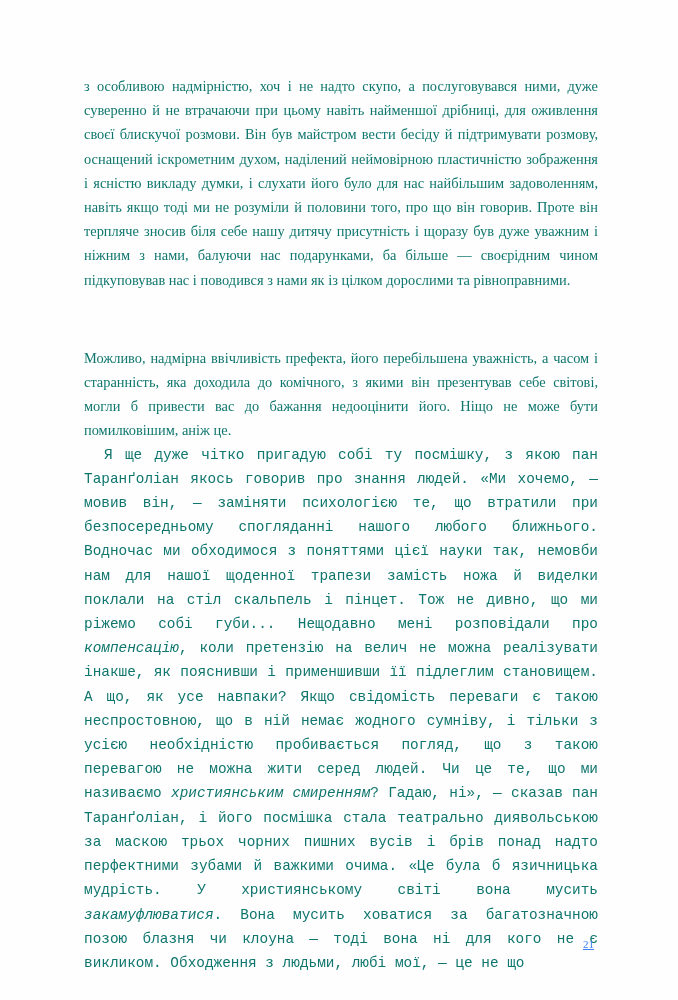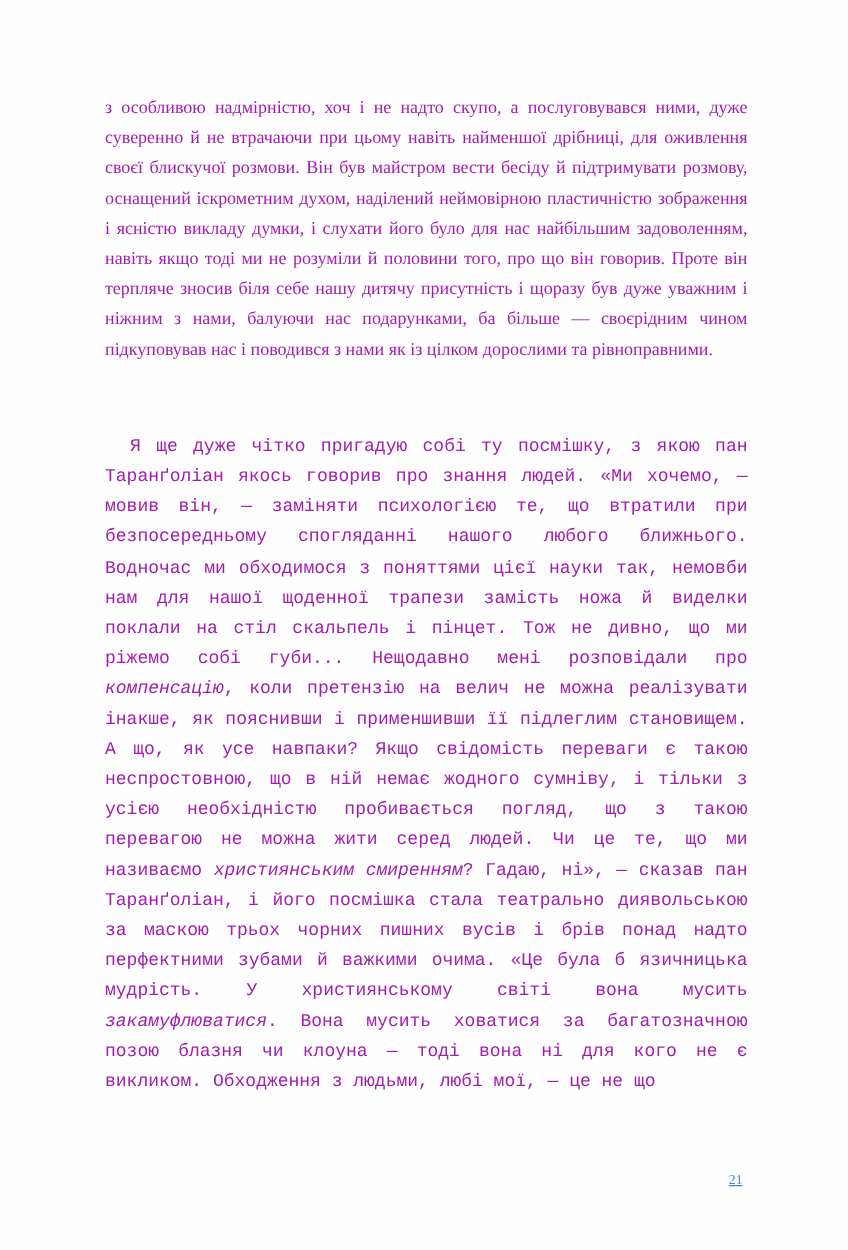--- a/index.html
+++ b/index.html
@@ -29,21 +29,21 @@
     top: 74px;
     width: 514px;
   }
   .para {
     margin: 0;
     font-size: 14.4px;
     line-height: 24.2px;
     text-align: justify;
     text-justify: inter-word;
     hyphens: manual;
-    color: #a21caf;
+    color: #0f766e;
   }
   .para.indent {
     text-indent: 20px;
     font-family: Liberation Mono, monospace;
   }
   .gap {
     height: 54px;
   }
   .folio {
     position: absolute;
@@ -62,20 +62,21 @@
 <body>
 
 <div class="page">
 
   <div class="text-column">
 
     <p class="para">з особливою надмірністю, хоч і не надто скупо, а послуговувався ними, дуже суверенно й не втрачаючи при цьому навіть найменшої дрібниці, для оживлення своєї блискучої розмови. Він був майстром вести бесіду й підтримувати розмову, оснащений іскрометним духом, наділений неймовірною пластичністю зображення і ясністю викладу думки, і слухати його було для нас найбільшим задоволенням, навіть якщо тоді ми не розуміли й половини того, про що він говорив. Проте він терпляче зносив біля себе нашу дитячу присутність і щоразу був дуже уважним і ніжним з нами, балуючи нас подарунками, ба більше — своєрідним чином підкуповував нас і поводився з нами як із цілком дорослими та рівноправними.</p>
 
     <div class="gap"></div>
 
+    <p class="para">Можливо, надмірна ввічливість префекта, його перебільшена уважність, а часом і старанність, яка доходила до комічного, з якими він презентував себе світові, могли б привести вас до бажання недооцінити його. Ніщо не може бути помилковішим, аніж це.</p>
 
     <p class="para indent" id="rich-para">Я ще дуже чітко пригадую собі ту посмішку, з якою пан Таранґоліан якось говорив про знання людей. «Ми хочемо, — мовив він, — заміняти психологією те, що втратили при безпосередньому спогляданні нашого любого ближнього. Водночас ми обходимося з поняттями цієї науки так, немовби нам для нашої щоденної трапези замість ножа й виделки поклали на стіл скальпель і пінцет. Тож не дивно, що ми ріжемо собі губи... Нещодавно мені розповідали про <i>компенсацію</i>, коли претензію на велич не можна реалізувати інакше, як пояснивши і применшивши її підлеглим становищем. А що, як усе навпаки? Якщо свідомість переваги є такою неспростовною, що в ній немає жодного сумніву, і тільки з усією необхідністю пробивається погляд, що з такою перевагою не можна жити серед людей. Чи це те, що ми називаємо <i>християнським смиренням</i>? Гадаю, ні», — сказав пан Таранґоліан, і його посмішка стала театрально диявольською за маскою трьох чорних пишних вусів і брів понад надто перфектними зубами й важкими очима. «Це була б язичницька мудрість. У християнському світі вона мусить <i>закамуфлюватися</i>. Вона мусить ховатися за багатозначною позою блазня чи клоуна — тоді вона ні для кого не є викликом. Обходження з людьми, любі мої, — це не що</p>
 
   </div>
 
   <div class="folio">21</div>
 
 </div>
 
 </body></html>

